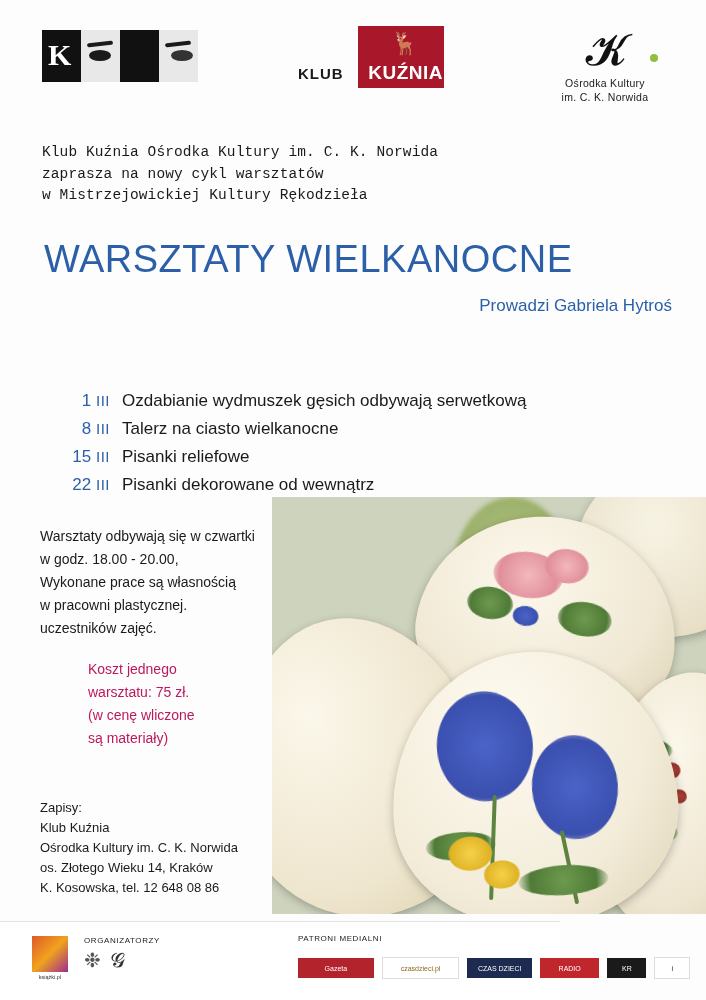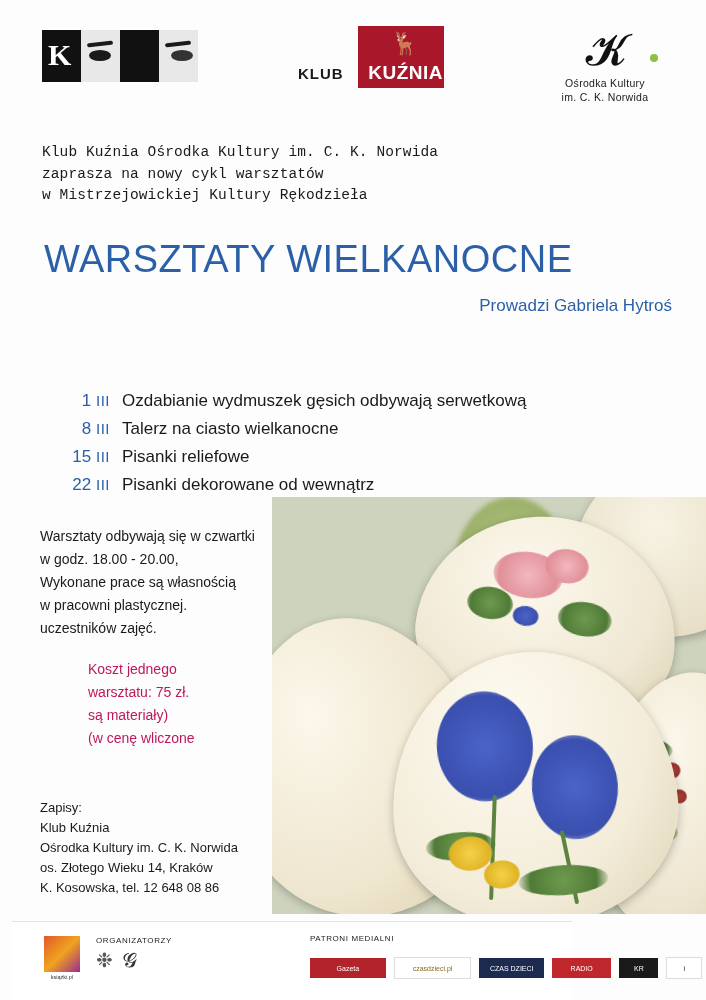--- a/index.html
+++ b/index.html
@@ -321,21 +321,20 @@
 
   
   .footer {
     position: absolute;
     left: 0;
     bottom: 0;
     width: 560px;
     height: 78px;
     background: #ffffff;
     border-top: 1px solid #e3e3e3;
-    margin-left: 12px;
   }
   .footer-left {
     position: absolute;
     left: 32px;
     top: 14px;
     display: flex;
     align-items: flex-start;
   }
   .ksiaz-logo {
     width: 36px;
@@ -531,22 +530,22 @@
     <div>Warsztaty odbywają się w czwartki</div>
     <div>w godz. 18.00 - 20.00,</div>
     <div>Wykonane prace są własnością</div>
     <div>w pracowni plastycznej.</div>
     <div>uczestników zajęć.</div>
   </div>
 
   <div class="info-2">
     <div>Koszt jednego</div>
     <div>warsztatu: 75 zł.</div>
+    <div>(w cenę wliczone</div>
     <div>są materiały)</div>
-    <div>(w cenę wliczone</div>
   </div>
 
   <div class="info-3">
     <div>Zapisy:</div>
     <div>Klub Kuźnia</div>
     <div>Ośrodka Kultury im. C. K. Norwida</div>
     <div>os. Złotego Wieku 14, Kraków</div>
     <div>K. Kosowska, tel. 12 648 08 86</div>
   </div>
 

